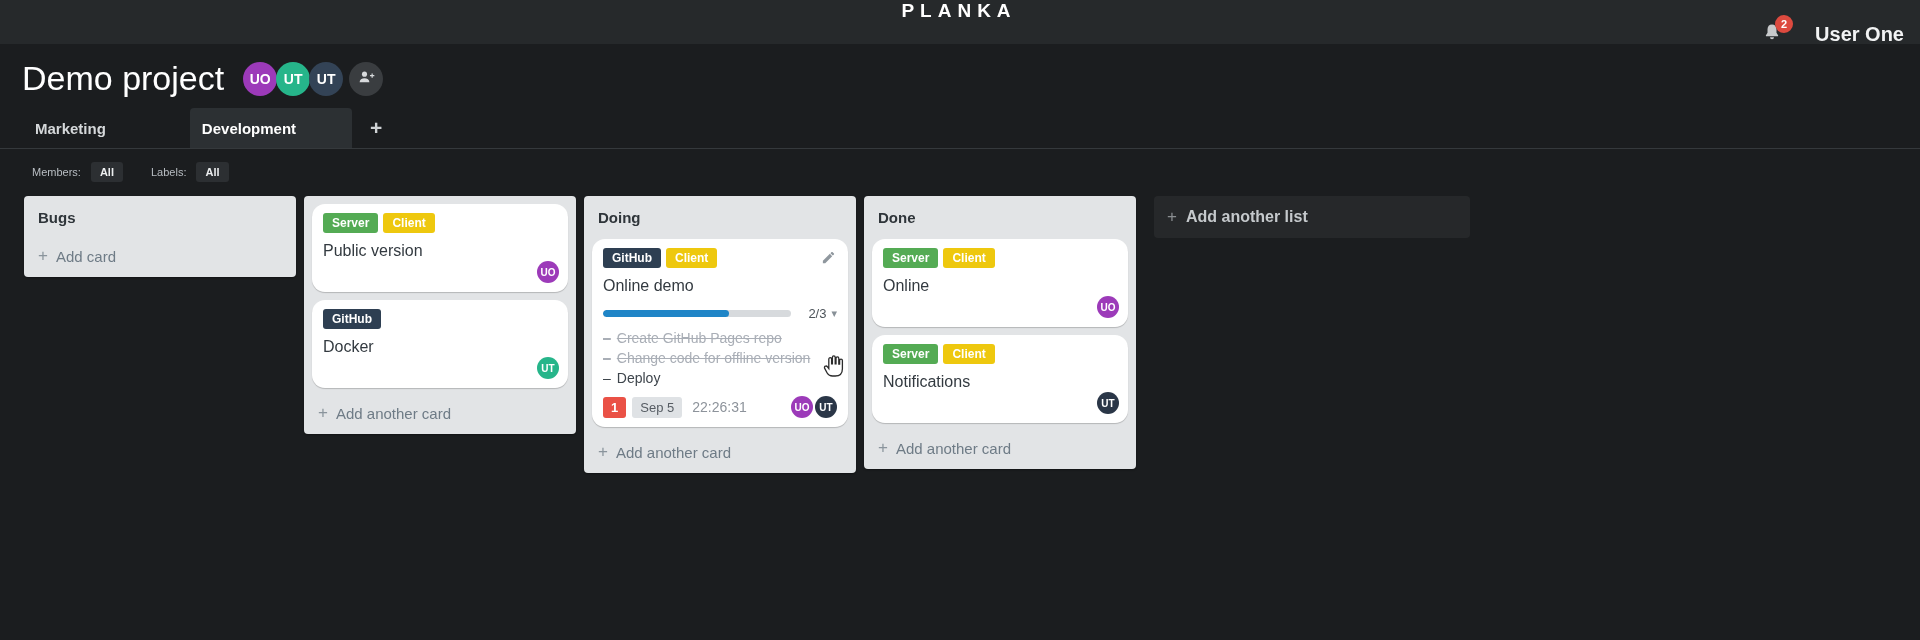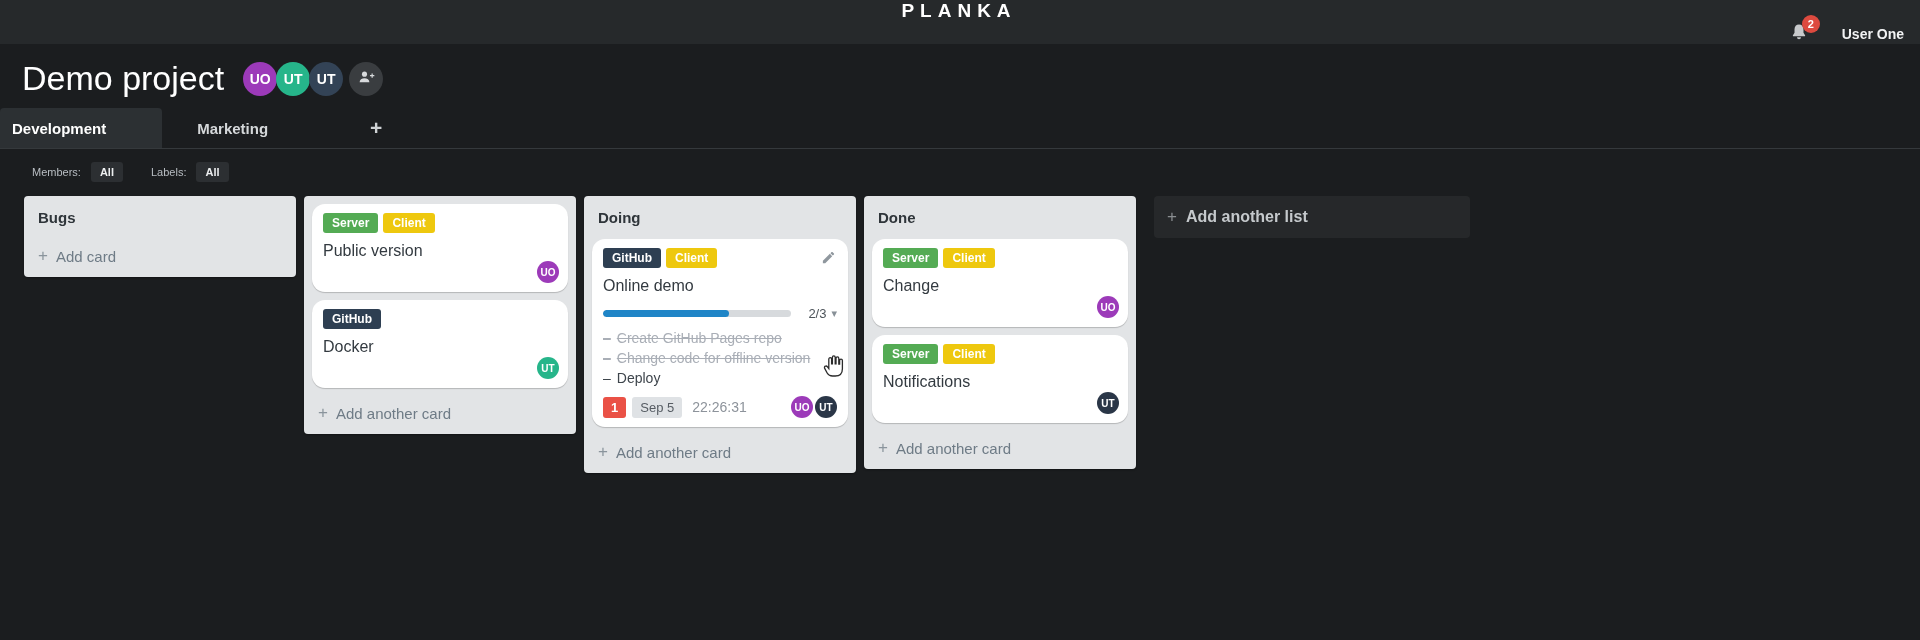--- a/index.html
+++ b/index.html
@@ -30,21 +30,21 @@
   }
   .topbar-right { margin-left: auto; display: flex; align-items: center; gap: 30px; }
   .bell-wrap { position: relative; width: 24px; height: 24px; cursor: pointer; }
   .notif-count {
     position: absolute; top: -7px; right: -8px;
     min-width: 18px; height: 18px; padding: 0 3px;
     background: #dd4a3f; border-radius: 50%;
     color: #fff; font-size: 11px; font-weight: bold;
     display: flex; align-items: center; justify-content: center;
   }
-  .user-name { font-size: 14px; font-weight: bold; color: #f2f3f4; cursor: pointer; }
+  .user-name { font-size: 20px; font-weight: bold; color: #f2f3f4; cursor: pointer; }
 
   
   .project-row { display: flex; align-items: center; padding: 15px 0 0 22px; }
   .project-title { font-size: 34px; font-weight: normal; color: #fff; }
   .member-avatars { display: flex; align-items: center; margin-left: 20px; }
   .avatar {
     border-radius: 50%; color: #fff; font-weight: bold;
     display: flex; align-items: center; justify-content: center;
     flex: 0 0 auto; cursor: pointer;
   }
@@ -198,22 +198,22 @@
               <path d="M3.5 19c0-3.6 2.9-5.5 6.5-5.5s6.5 1.9 6.5 5.5z"></path>
               <path d="M17.3 9.3h2.1V7.2H21v2.1h2.1v1.6H21V13h-1.6v-2.1h-2.1z"></path>
             </g>
           </svg>
       </span>
     </button>
   </div>
 </div>
 
 <nav class="tabs">
+  <div class="tab tab-marketing">Marketing</div>
   <div class="tab tab-development">Development</div>
-  <div class="tab tab-marketing">Marketing</div>
   <div class="tab-add">+</div>
 </nav>
 <div class="divider"></div>
 
 <div class="filters">
   <span class="filter-label">Members:</span>
   <span class="filter-chip">All</span>
   <span class="filter-label">Labels:</span>
   <span class="filter-chip">All</span>
 </div>
@@ -308,21 +308,21 @@
   </div>
 
   <div class="list">
     <div class="list-title">Done</div>
 
     <div class="card simple">
       <div class="labels">
         <span class="label l-green">Server</span>
         <span class="label l-yellow">Client</span>
       </div>
-      <div class="card-title">Change</div>
+      <div class="card-title">Online</div>
       <span class="avatar sm av-purple corner-avatar">UO</span>
     </div>
 
     <div class="card simple">
       <div class="labels">
         <span class="label l-green">Server</span>
         <span class="label l-yellow">Client</span>
       </div>
       <div class="card-title">Notifications</div>
       <span class="avatar sm av-dark corner-avatar">UT</span>

